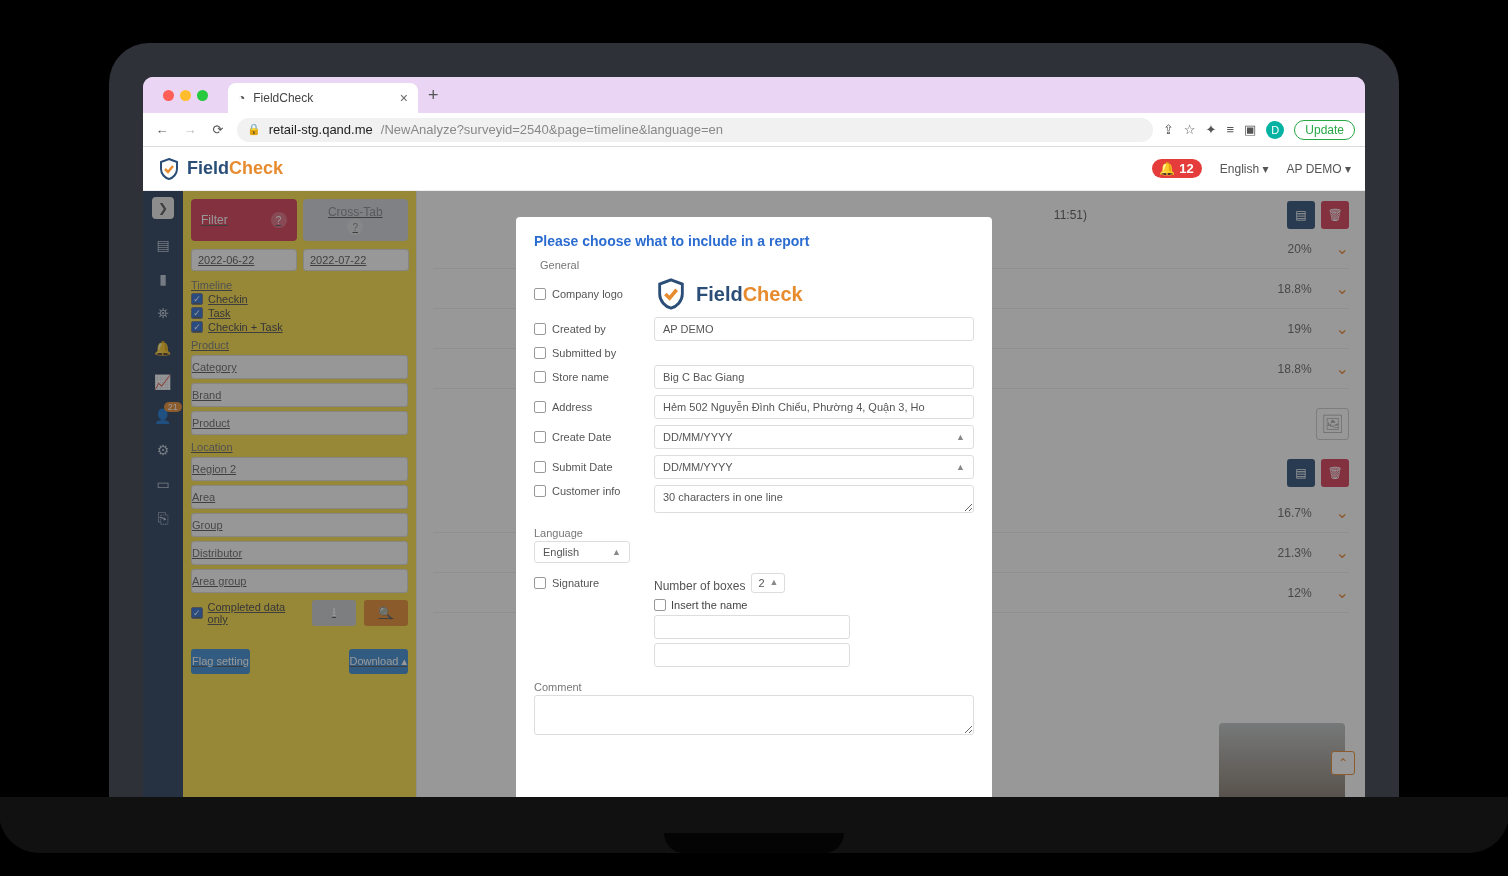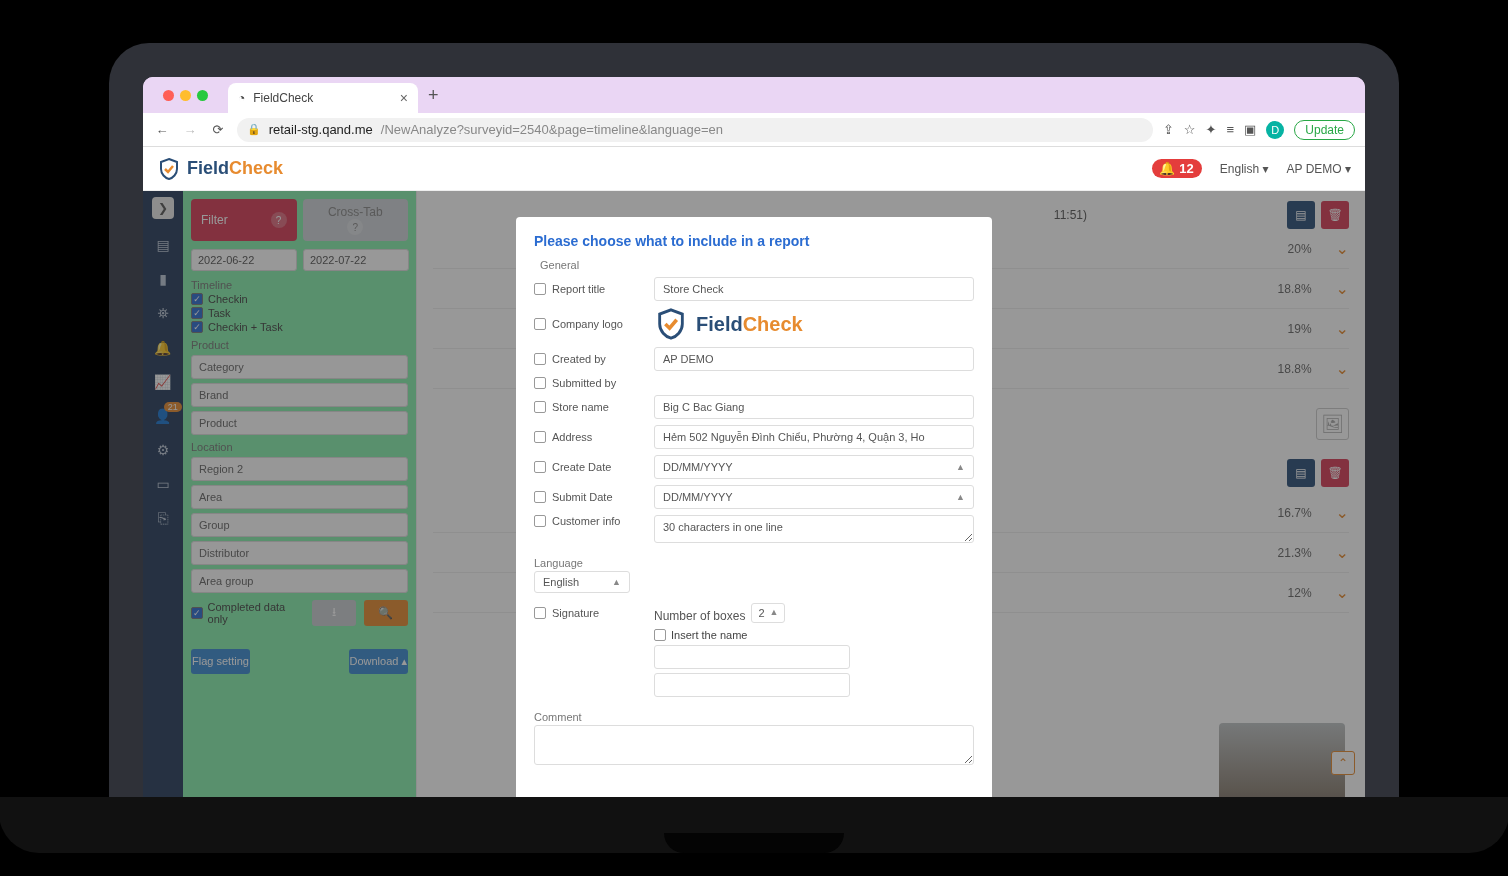--- a/index.html
+++ b/index.html
@@ -30,30 +30,30 @@
 .logo { display:flex; align-items:center; gap:6px; font-weight:700; font-size:18px;}
 .logo .f1 { color:#2a4e77;} .logo .f2 { color:#e78b2f;}
 .top-right { display:flex; align-items:center; gap:18px; font-size:12px; color:#555;}
 .notif { background:#e43d3c; color:#fff; padding:2px 8px; border-radius:10px; font-size:13px; font-weight:600;}
 .body { flex:1; display:flex; position:relative; overflow:hidden;}
 .leftnav { width:40px; background:#253b5b; display:flex; flex-direction:column; align-items:center; padding-top:6px; gap:18px; color:#aab; font-size:14px; position:relative;}
 .leftnav .toggler { background:#eaeaea; color:#555; width:22px; height:22px; border-radius:4px; display:flex; align-items:center; justify-content:center; font-size:12px;}
 .leftnav .icon { position:relative; color:#bcc7d6;}
 .leftnav .active { color:#fff;}
 .leftnav .count { position:absolute; top:-6px; right:-10px; background:#e78b2f; color:#fff; border-radius:8px; font-size:9px; padding:0 4px;}
-.sidebar { width:234px; background:#86efac; border-right:1px solid #eee; padding:8px; font-size:12px; color:#555;}
+.sidebar { width:234px; background:#fde047; border-right:1px solid #eee; padding:8px; font-size:12px; color:#555;text-decoration:underline;}
 .sb-row { display:flex; gap:6px; margin-bottom:8px;}
 .pill { flex:1; padding:6px 10px; border-radius:4px; color:#fff; display:flex; align-items:center; justify-content:space-between; font-size:12px;}
 .pill.red { background:#d63b55;} .pill.gray{ background:#cfd3d8; color:#888;flex-direction:column;}
 .pill .q { width:16px; height:16px; border-radius:50%; background:rgba(255,255,255,.25); font-size:10px; display:flex; align-items:center; justify-content:center;}
 .date-in { border:1px solid #ddd; border-radius:3px; padding:4px 6px; font-size:11px; width:106px; color:#555; background:#fff;}
 .sec-h { font-size:11px; color:#777; margin:6px 0 2px;}
 .chk { display:flex; align-items:center; gap:5px; font-size:11px; color:#444; margin:2px 0;}
 .chk-box { width:12px; height:12px; border:1px solid #777; border-radius:2px; background:#2b6cd1; display:flex; align-items:center; justify-content:center; color:#fff; font-size:9px;}
-.sel { border:1px solid #ddd; border-radius:3px; padding:5px 7px; margin:4px 0; font-size:11px; color:#666; background:#fdfdfd;}
+.sel { border:1px solid #ddd; border-radius:3px; padding:5px 0; margin:4px 0; font-size:11px; color:#666; background:#fdfdfd;}
 .filter-bot { display:flex; gap:8px; margin-top:6px; align-items:center;}
 .btn-sm { height:26px; width:44px; border-radius:3px; display:flex; align-items:center; justify-content:center; color:#fff; font-size:12px;}
 .btn-gray2 { background:#c9cdd2;} .btn-orange { background:#e78b2f;}
 .sb-actions { display:flex; justify-content:space-between; margin-top:22px;}
 .btn-blue { background:#3b8bd1; color:#fff; padding:6px 1px; border-radius:3px; font-size:11px;}
 .main { flex:1; padding:10px 16px; font-size:12px; color:#555; position:relative;}
 .main-top { display:flex; align-items:center; justify-content:space-between;}
 .mini-btn { width:28px; height:28px; border-radius:3px; display:flex; align-items:center; justify-content:center; color:#fff;}
 .mb-blue { background:#2a4e77;} .mb-red { background:#d63b55;}
 .rowline { display:flex; justify-content:flex-end; align-items:center; gap:24px; padding:10px 0; border-bottom:1px solid #eee;}
@@ -247,29 +247,20 @@
         </div>
 
         <div class="overlay">
           <div class="modal">
             <h3>Please choose what to include in a report</h3>
             <div class="sec-h" style="margin-left:6px">General</div>
 
             <div class="mrow">
               <div class="lab">
                   <span class="cbx"></span>
-                  <span>Report title</span>
-                </div>
-              <div class="inp">
-                  <span>Store Check</span>
-                </div>
-            </div>
-            <div class="mrow">
-              <div class="lab">
-                  <span class="cbx"></span>
                   <span>Company logo</span>
                 </div>
               <div class="logo-modal">
                 <svg width="34" height="34" viewBox="0 0 24 24">
                     <path d="M12 2 L20 5 V12 C20 17 16 21 12 22 C8 21 4 17 4 12 V5 Z" fill="none" stroke="#2a4e77" stroke-width="2"></path>
                     <path d="M8 12 L11 15 L16 9" fill="none" stroke="#e78b2f" stroke-width="2.5"></path>
                   </svg>
                 <span style="font-size:20px;font-weight:700"><span class="f1" style="color:#2a4e77">Field</span><span class="f2" style="color:#e78b2f">Check</span></span>
               </div>
             </div>

